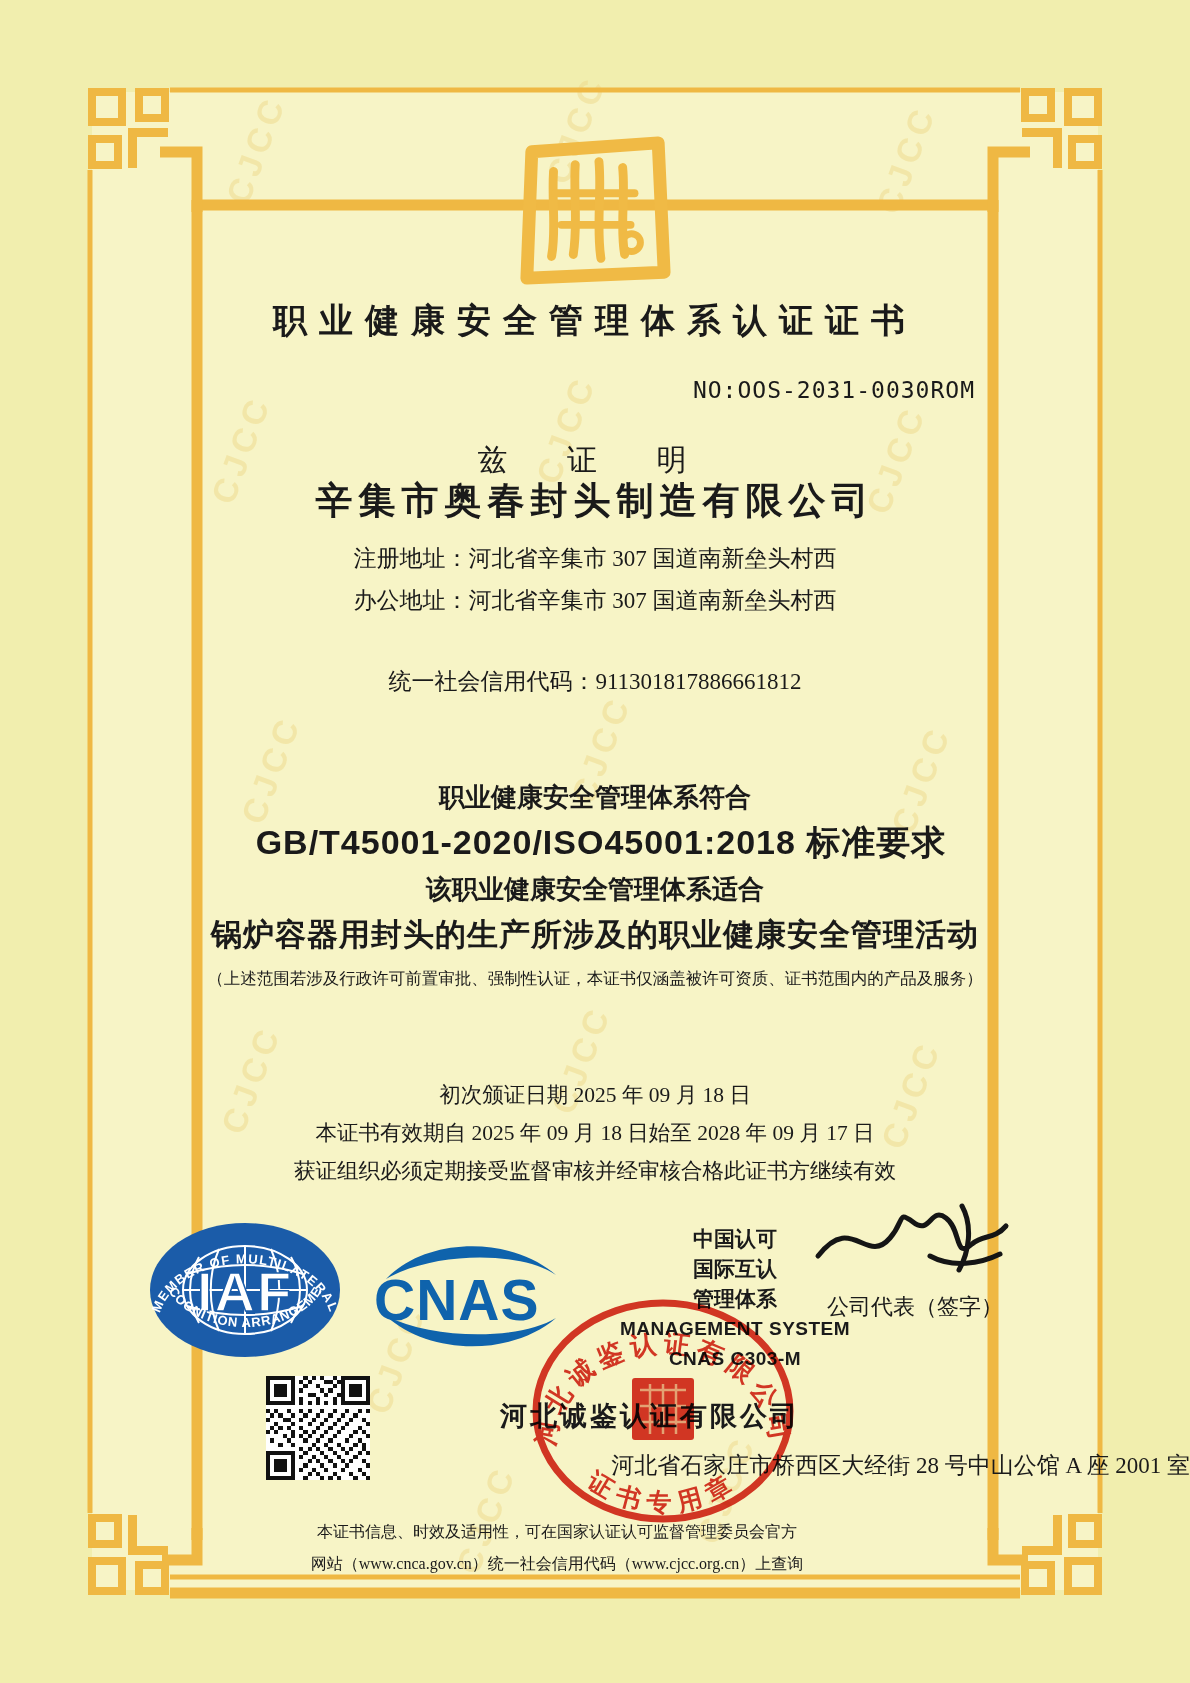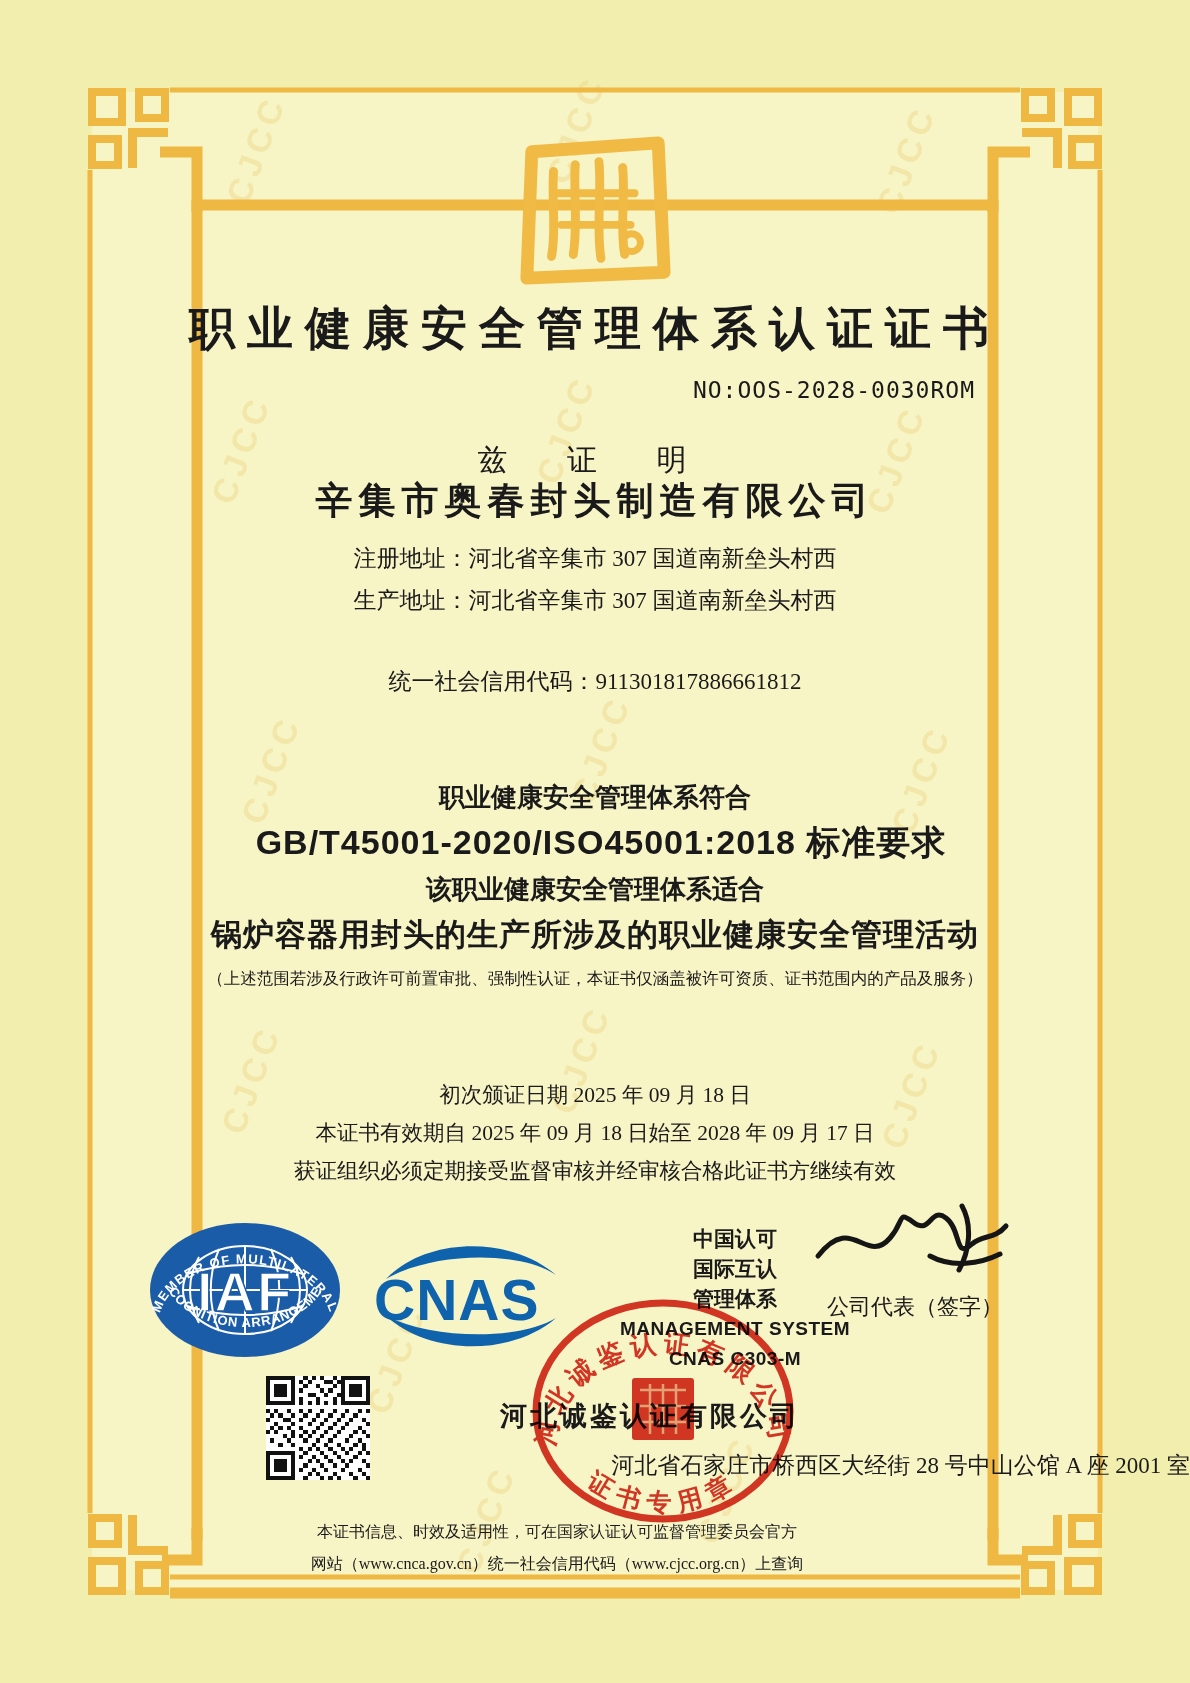--- a/index.html
+++ b/index.html
@@ -7,21 +7,21 @@
        font-family:"Liberation Sans","DejaVu Sans",sans-serif;color:#1a1a1a;}
   .abs{position:absolute;}
   .ctr{left:0;right:0;text-align:center;}
   .serif{font-family:"Liberation Serif","DejaVu Serif",serif;}
   .mono{font-family:"DejaVu Sans Mono","Liberation Mono",monospace;}
   #inner-bg{left:92px;top:92px;width:1006px;height:1498px;background:#f7f4c6;}
   .wm{position:absolute;font-weight:bold;font-size:34px;letter-spacing:5px;
       color:#eeda8c;opacity:.5;transform:rotate(-70deg);pointer-events:none;}
   #frame-svg{left:0;top:0;}
   #gold-seal{left:516px;top:132px;}
-  #page-title{top:298px;font-size:46px;font-weight:700;letter-spacing:12px;
+  #page-title{top:298px;font-size:34px;font-weight:700;letter-spacing:12px;
       font-family:Liberation Mono, monospace;}
   #cert-number{top:377px;right:215px;font-size:23px;letter-spacing:1px;}
   #attest-line{top:440px;font-size:30px;letter-spacing:26px;font-weight:400;}
   #company-name{top:476px;font-size:37px;font-weight:700;letter-spacing:6px;}
   .addr{font-size:23px;line-height:42px;}
   #addr-block{top:538px;}
   #credit-code{top:666px;font-size:23px;}
   #conformity-line{top:780px;font-size:26px;font-weight:600;}
   #standard-line{top:820px;font-size:34px;font-weight:800;letter-spacing:1px;margin-left:12px;}
   #scope-intro{top:872px;font-size:26px;font-weight:600;}
@@ -105,27 +105,27 @@
     <path d="M60,33 C58,62 63,92 58,124" stroke-width="9"></path>
     <path d="M84,30 C87,62 81,96 86,128" stroke-width="9"></path>
     <path d="M108,36 C111,66 105,96 110,124" stroke-width="9"></path>
     <path d="M40,62 H120" stroke-width="8"></path>
     <path d="M46,94 H116" stroke-width="8"></path>
     <circle cx="117" cy="112" r="9" stroke-width="7"></circle>
   </g>
 </svg>
 
 <div id="page-title" class="abs ctr">职业健康安全管理体系认证证书</div>
-<div id="cert-number" class="abs mono">NO:OOS-2028-0030ROM</div>
+<div id="cert-number" class="abs mono">NO:OOS-2031-0030ROM</div>
 <div id="attest-line" class="abs ctr serif">兹 证 明</div>
 <div id="company-name" class="abs ctr">辛集市奥春封头制造有限公司</div>
 
 <div id="addr-block" class="abs ctr serif">
   <div class="addr">注册地址：河北省辛集市 307 国道南新垒头村西</div>
-  <div class="addr">生产地址：河北省辛集市 307 国道南新垒头村西</div>
+  <div class="addr">办公地址：河北省辛集市 307 国道南新垒头村西</div>
 </div>
 <div id="credit-code" class="abs ctr serif">统一社会信用代码：911301817886661812</div>
 
 <div id="conformity-line" class="abs ctr">职业健康安全管理体系符合</div>
 <div id="standard-line" class="abs ctr">GB/T45001-2020/ISO45001:2018 标准要求</div>
 <div id="scope-intro" class="abs ctr">该职业健康安全管理体系适合</div>
 <div id="scope-line" class="abs ctr">锅炉容器用封头的生产所涉及的职业健康安全管理活动</div>
 <div id="scope-note" class="abs ctr">（上述范围若涉及行政许可前置审批、强制性认证，本证书仅涵盖被许可资质、证书范围内的产品及服务）</div>
 
 <div id="dates-block" class="abs ctr serif">

